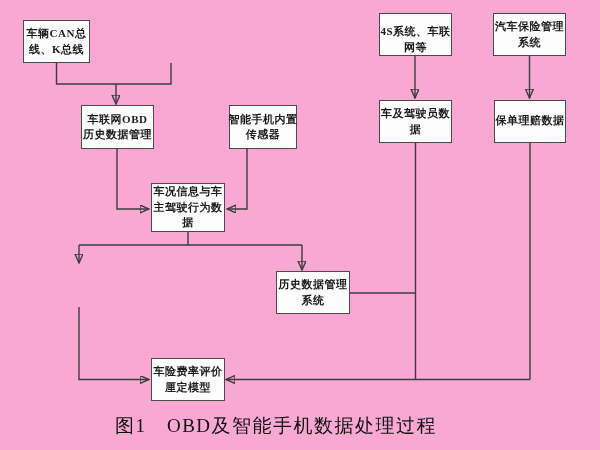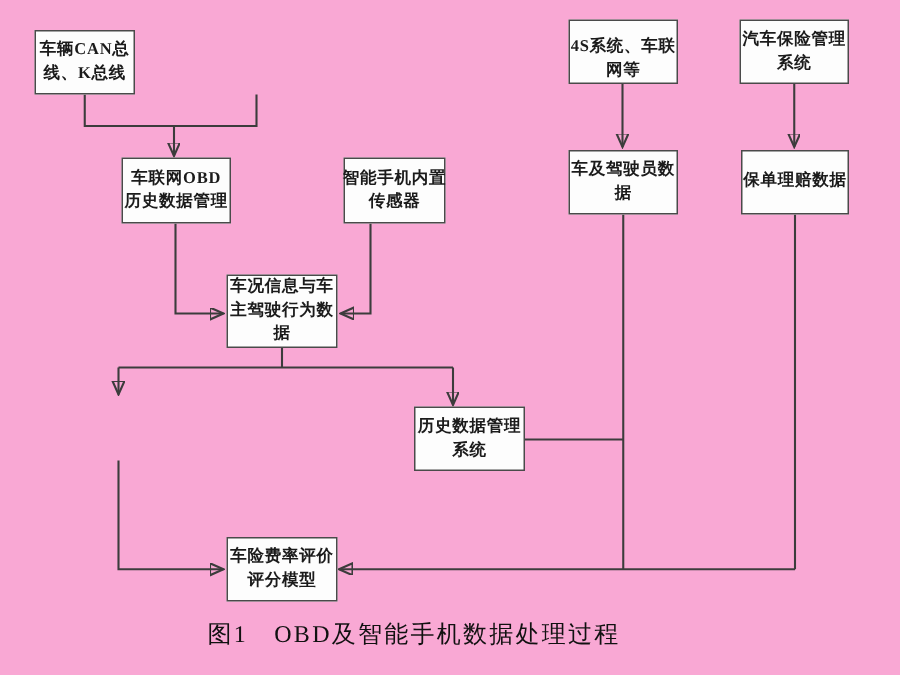--- a/index.html
+++ b/index.html
@@ -10,21 +10,21 @@
   .connectors{position:absolute;left:0;top:0;width:600px;height:450px;}
   .connectors path{fill:none;stroke:#3c3c3c;stroke-width:1.4;}
   .node{
     position:absolute;box-sizing:border-box;border:1.5px solid #4a4a4a;background:#fdfdfd;
     display:flex;align-items:center;justify-content:center;text-align:center;
     font-size:11px;line-height:15.5px;font-weight:600;color:#1b1b1b;letter-spacing:0.5px;
   }
   .node span{white-space:pre;display:block;}
   .caption{
     position:absolute;left:0;top:413px;width:552px;text-align:center;
-    font-size:16px;color:#111;letter-spacing:1.5px;font-weight:500;
+    font-size:19px;color:#111;letter-spacing:1.5px;font-weight:500;
   }
 </style>
 </head>
 <body>
 
 <div class="canvas">
 
   <svg class="connectors" width="600" height="450" viewBox="0 0 600 450">
     <defs>
       <marker id="arw" markerWidth="10" markerHeight="9" refX="9" refY="4" orient="auto" markerUnits="userSpaceOnUse">
@@ -89,18 +89,18 @@
   </div>
 
 
   <div class="node" style="left:276px;top:271px;width:74px;height:43px;">
     <span>历史数据管理
 系统</span>
   </div>
 
   <div class="node" style="left:151px;top:358px;width:74px;height:43px;">
     <span>车险费率评价
-评分模型</span>
+厘定模型</span>
   </div>
 
   <div class="caption">图1　OBD及智能手机数据处理过程</div>
 
 </div>
 
 </body></html>

